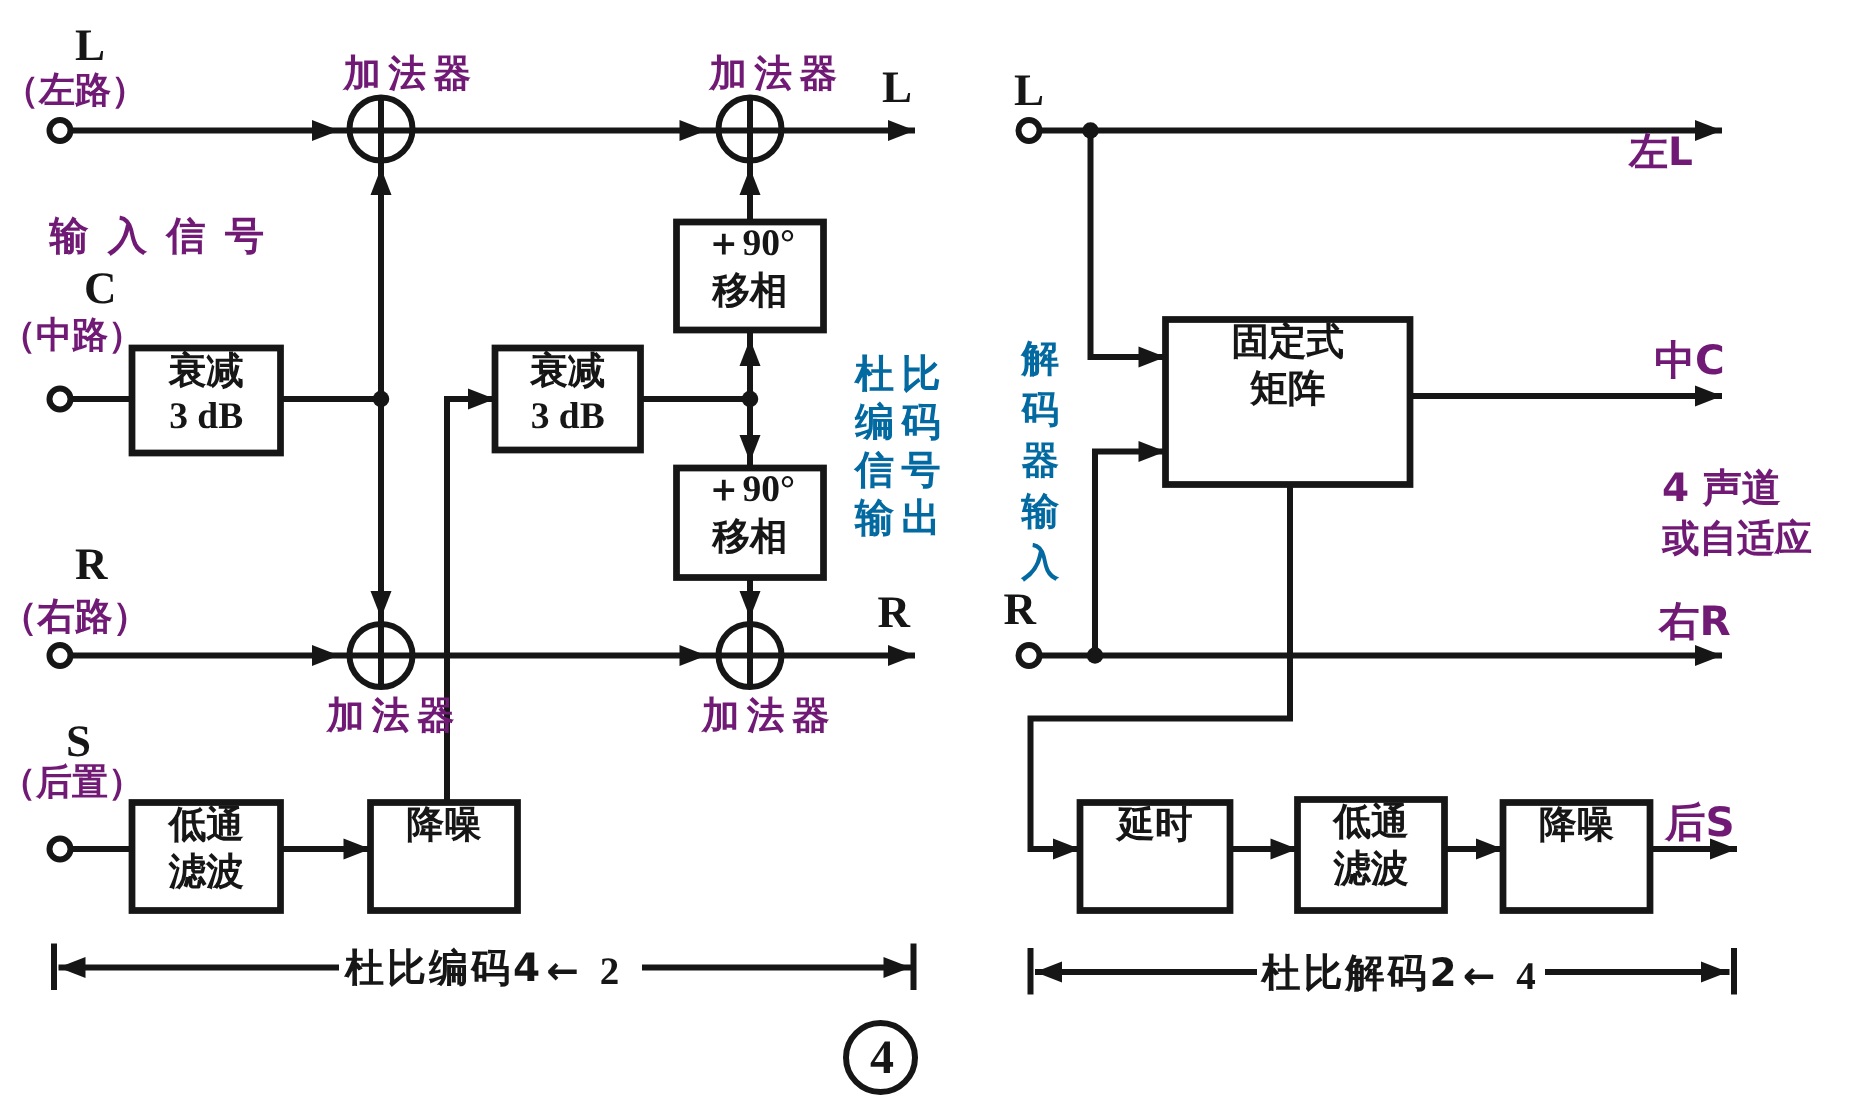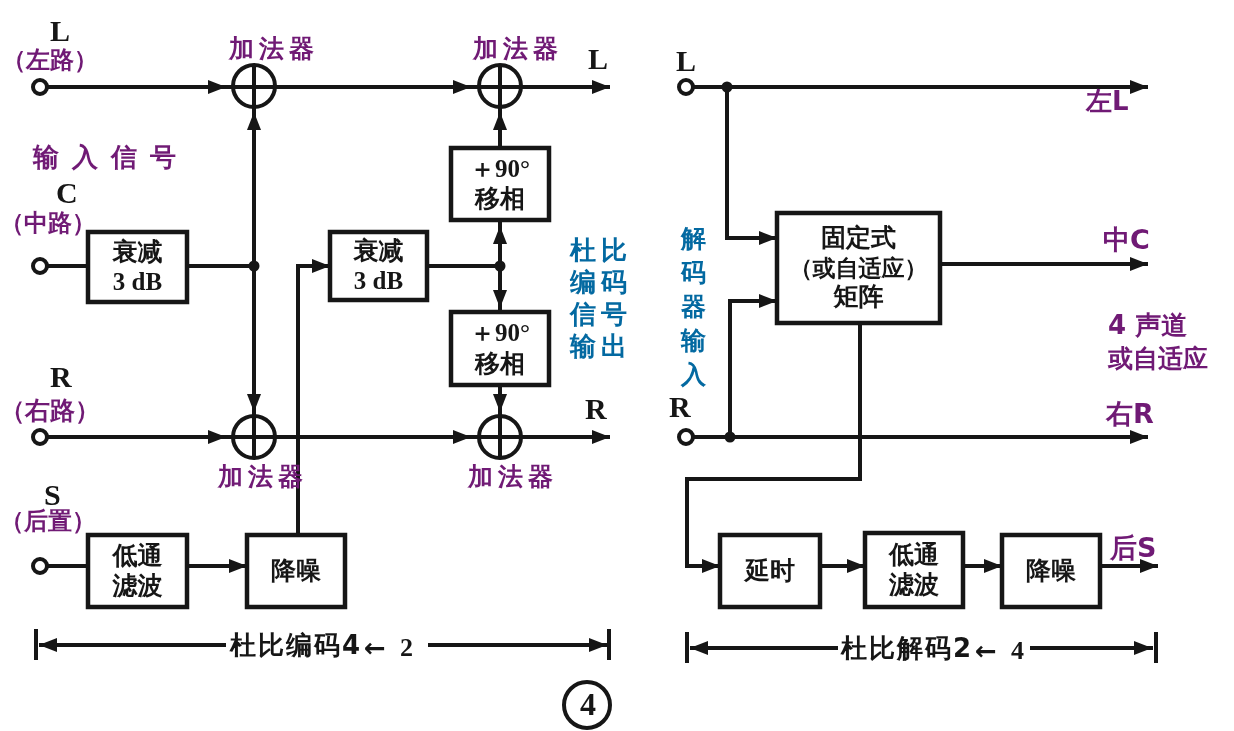--- a/index.html
+++ b/index.html
@@ -4,21 +4,21 @@
 <style>
   html,body{margin:0;padding:0;background:#ffffff;}
   #stage{position:relative;width:1234px;height:731px;background:#ffffff;overflow:hidden;
          font-family:"DejaVu Sans",sans-serif;color:#161616;}
   svg{position:absolute;left:0;top:0;}
   .lbl{position:absolute;font-weight:bold;white-space:nowrap;color:#701a75;
        font-family:"DejaVu Sans",sans-serif;}
   .ltr{position:absolute;font-weight:bold;white-space:nowrap;color:#161616;
        font-family:"Liberation Serif","DejaVu Serif",serif;}
   .box-lbl{position:absolute;display:flex;flex-direction:column;align-items:center;
-       justify-content:center;text-align:center;font-weight:bold;color:#161616;
+       justify-content:flex-start;text-align:center;font-weight:bold;color:#161616;
        line-height:1.22;font-family:"DejaVu Sans",sans-serif;}
   .serifline{font-family:"Liberation Serif","DejaVu Serif",serif;}
   .vcol{position:absolute;display:flex;flex-direction:column;font-weight:bold;color:#0369a1;}
   .dim{position:absolute;display:flex;align-items:flex-end;font-weight:bold;color:#161616;
        font-size:26px;white-space:nowrap;}
   .dim .arr{margin:0 2px 0 2px;font-family:"DejaVu Sans",sans-serif;}
   .dim .num{margin-left:12px;font-family:"Liberation Serif","DejaVu Serif",serif;}
   .dim .pre{font-family:"DejaVu Sans",sans-serif;letter-spacing:2px;}
 </style>
 </head>
@@ -200,21 +200,20 @@
   <span>解</span>
   <span>码</span>
   <span>器</span>
   <span>输</span>
   <span>入</span>
 </div>
 <div class="ltr" style="left:669px;top:390px;font-size:30px;">R</div>
 
 <div class="box-lbl" style="left:777px;top:213px;width:163px;height:110px;font-size:25px;">
   <span>固定式</span>
-  <span style="font-size:23px;">（或自适应）</span>
   <span>矩阵</span>
 </div>
 
 <div class="lbl" style="left:1103px;top:222px;font-size:27px;">中C</div>
 <div class="lbl" style="left:1108px;top:308px;font-size:26px;">4 声道</div>
 <div class="lbl" style="left:1108px;top:342px;font-size:25px;">或自适应</div>
 <div class="lbl" style="left:1106px;top:396px;font-size:27px;">右R</div>
 
 <div class="box-lbl" style="left:720px;top:535px;width:100px;height:72px;font-size:25px;">
   <span>延时</span>

